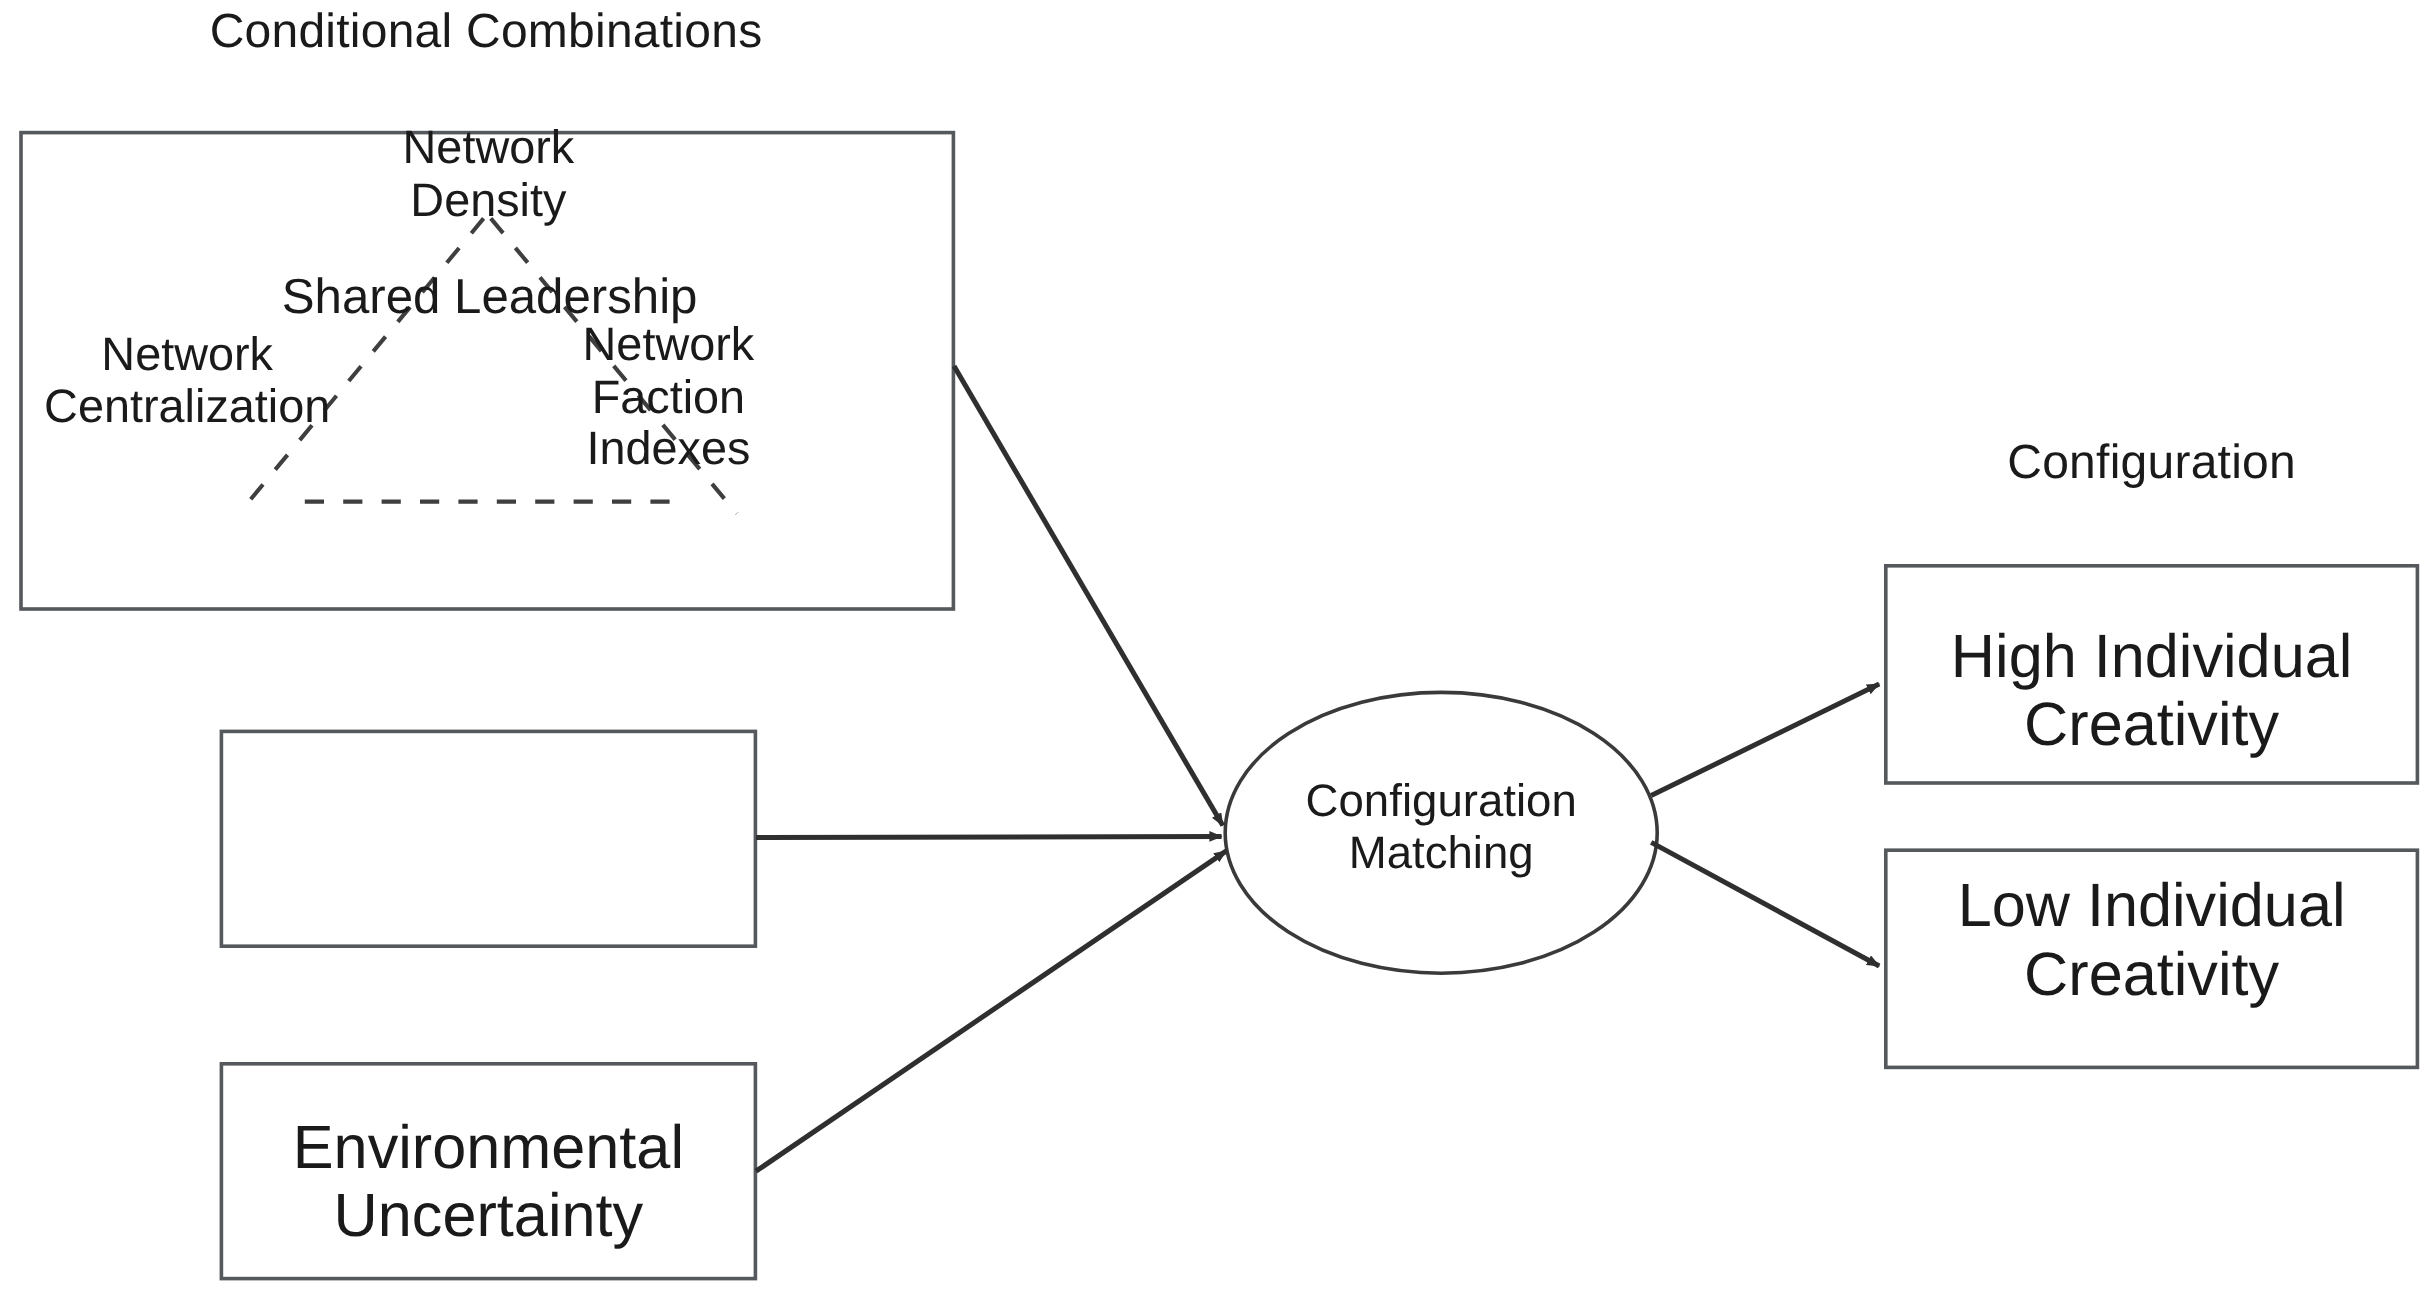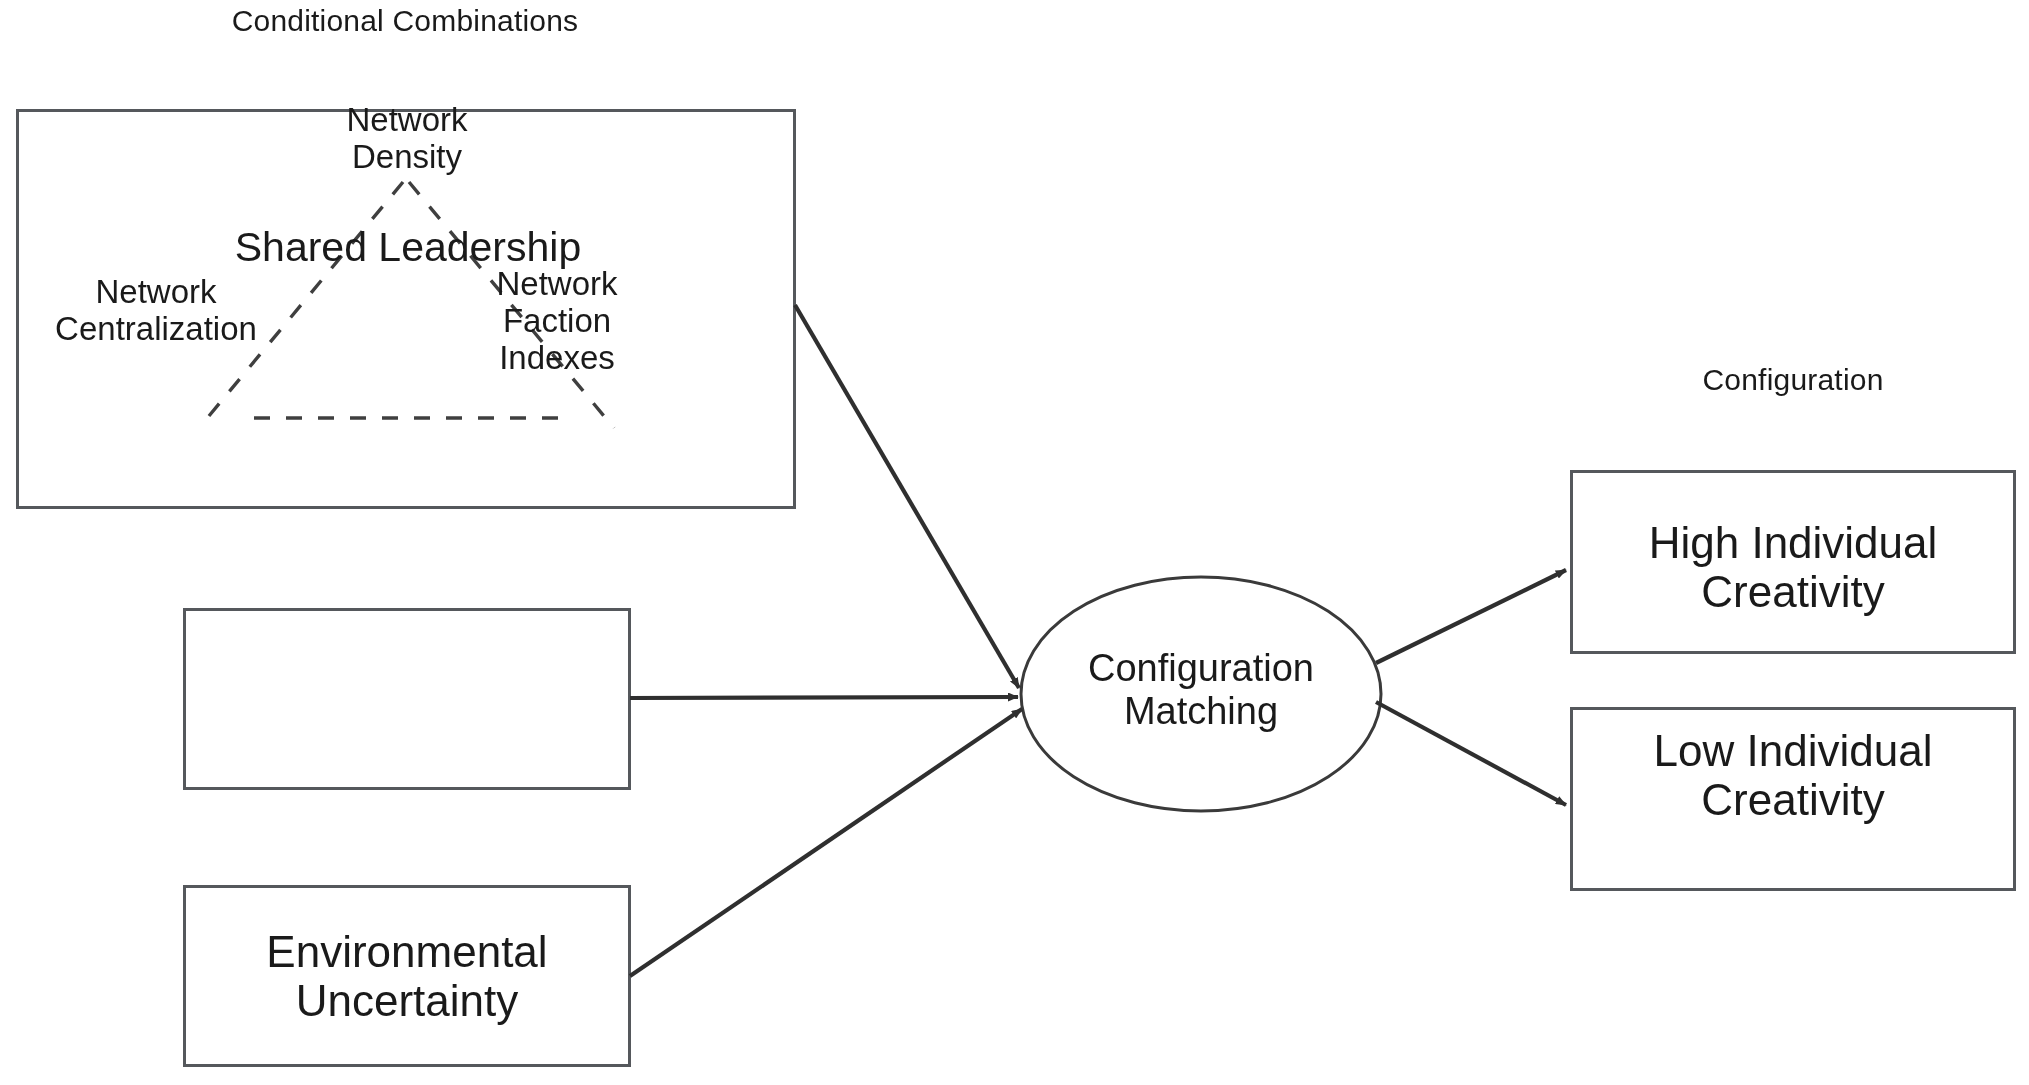--- a/index.html
+++ b/index.html
@@ -24,31 +24,31 @@
   }
   .txt {
     position: absolute;
     color: #1a1a1a;
     text-align: center;
     line-height: 1.12;
     white-space: pre-line;
     user-select: none;
   }
   .group-title {
-    font-size: 30px;
+    font-size: 40px;
     letter-spacing: 0.2px;
   }
   .box-label {
-    font-size: 44px;
+    font-size: 51px;
   }
   .ellipse-label {
     font-size: 38px;
   }
   .tri-label {
-    font-size: 33px;
+    font-size: 39px;
   }
   .tri-center-label {
     font-size: 41px;
   }
 </style>
 </head>
 <body>
 
 <div id="canvas">
 

